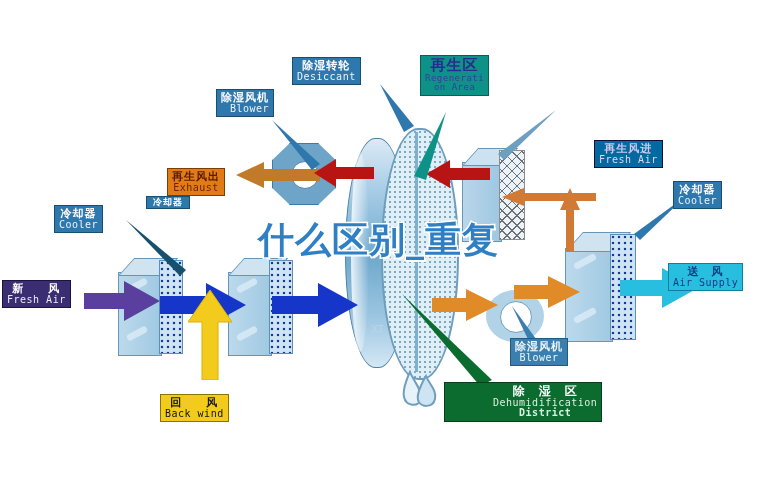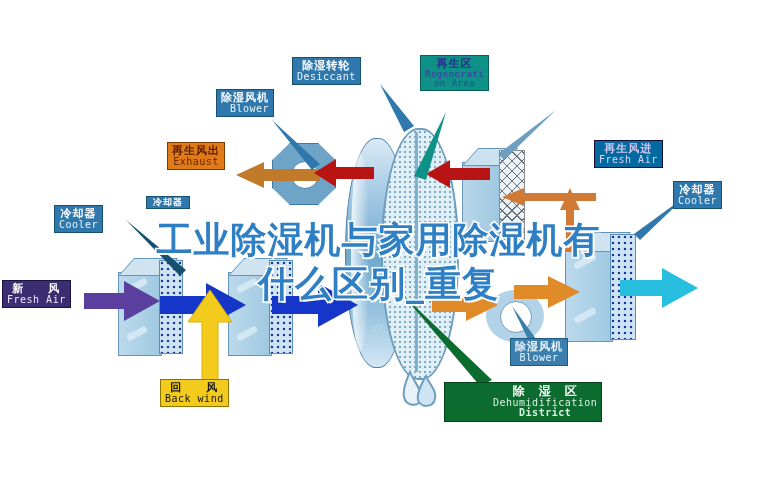--- a/index.html
+++ b/index.html
@@ -271,27 +271,27 @@
   <div class="lbl l-blue small" style="left:292px;top:57px;">
     <span class="cn">除湿转轮</span>
     <span class="en">Desiccant</span>
   </div>
 
   <div class="lbl l-blue small" style="left:216px;top:89px;">
     <span class="cn">除湿风机</span>
     <span class="en">Blower</span>
   </div>
 
-  <div class="lbl l-orange small" style="left:167px;top:142px;">
+  <div class="lbl l-orange small" style="left:167px;top:168px;">
     <span class="cn">再生风出</span>
     <span class="en">Exhaust</span>
   </div>
 
   <div class="lbl l-teal tiny" style="left:420px;top:55px;">
-    <span class="cn" style="font-size:11px;">再生区</span>
+    <span class="cn" style="font-size:15px;">再生区</span>
     <span class="en" style="font-size:9px;">Regenerati</span>
     <span class="en" style="font-size:9px;">on Area</span>
   </div>
 
 
   <div class="lbl l-navy small" style="left:594px;top:140px;">
     <span class="cn">再生风进</span>
     <span class="en">Fresh Air</span>
   </div>
 
@@ -307,35 +307,38 @@
 
   <div class="lbl l-blue tiny" style="left:146px;top:196px;padding:1px 6px;">
     <span class="cn">冷却器</span>
   </div>
 
   <div class="lbl l-purple small" style="left:2px;top:280px;">
     <span class="cn">新　　风</span>
     <span class="en">Fresh Air</span>
   </div>
 
-  <div class="lbl l-yellow small" style="left:160px;top:379px;">
+  <div class="lbl l-yellow small" style="left:160px;top:394px;">
     <span class="cn">回　　风</span>
     <span class="en">Back wind</span>
   </div>
 
   <div class="lbl l-steel small" style="left:510px;top:338px;">
     <span class="cn">除湿风机</span>
     <span class="en">Blower</span>
   </div>
 
   <div class="lbl l-green tiny" style="left:444px;top:382px;">
     <span class="cn" style="font-size:12px;">除　湿　区</span>
     <span class="en" style="font-size:10px;">Dehumidification</span>
     <span class="en" style="font-size:10px;font-weight:bold;">District</span>
   </div>
 
+  <div class="lbl l-cyan small" style="left:668px;top:263px;">
+    <span class="cn">送　风</span>
+    <span class="en">Air Supply</span>
+  </div>
 
   <div id="overlay">
-    <div class="line">工业除湿机与家用除湿机有</div>
     <div class="line">什么区别_重复</div>
   </div>
 
 </div>
 
 </body></html>

